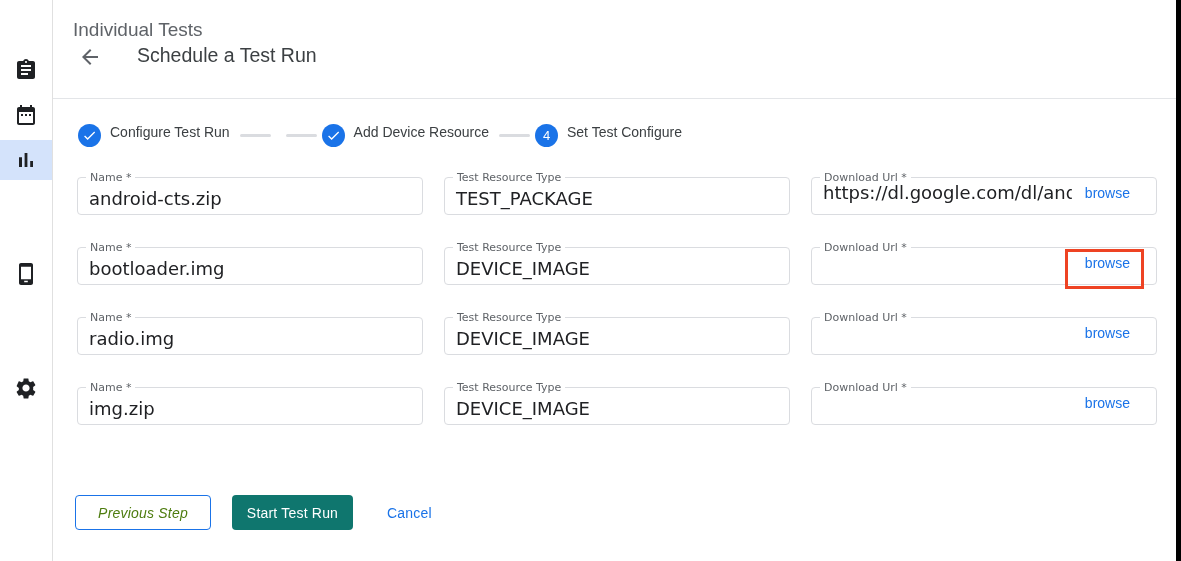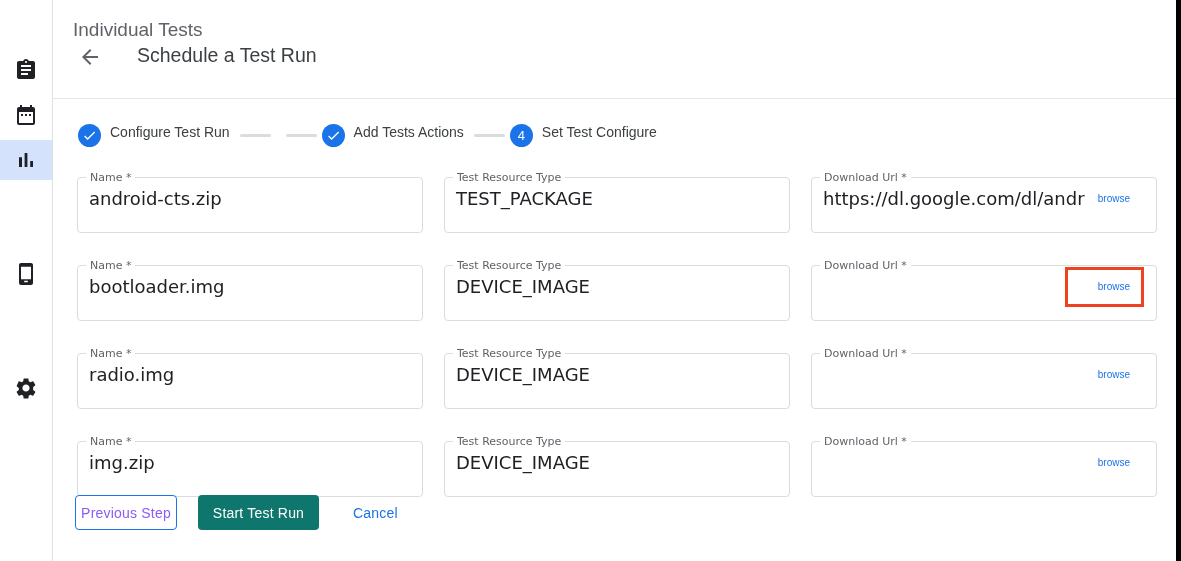--- a/index.html
+++ b/index.html
@@ -66,59 +66,59 @@
     width:31px; height:3px; border-radius:2px; background:#dadce0;
     margin-left:10px; margin-right:5px; flex:none;
   }
   
   .form-grid {
     position:absolute; left:24px; top:177px; width:1080px;
     display:grid; grid-template-columns:1fr 1fr 1fr;
     column-gap:21px; row-gap:32px;
   }
   .field {
-    position:relative; height:56px; min-width:0;
+    position:relative; height:38px; min-width:0;
     border:1px solid #dadce0; border-radius:4px; background:#ffffff;
   }
   .field-label {
     position:absolute; top:-7px; left:8px;
     background:#ffffff; padding:0 4px;
     font-family:"DejaVu Sans", sans-serif;
     font-size:11px; color:#5f6368; white-space:nowrap; line-height:13px;
   }
   .field-value {
     height:42px; line-height:42px; padding:0 11px;
     font-family:"DejaVu Sans", sans-serif;
     font-size:18px; color:#202124;
     white-space:nowrap; overflow:hidden;
   }
-  .url-field { display:flex; align-items:flex-start; }
+  .url-field { display:flex; align-items:flex-end; }
   .url-field .field-value { flex:1 1 auto; min-width:0; padding-right:4px; }
   .browse-link {
-    flex:none; font-size:10px; color:#1a73e8;
+    flex:none; font-size:14px; color:#1a73e8;
     padding:0 13px; margin-right:13px; cursor:pointer;
     line-height:42px; text-decoration:none;
   }
   .red-box {
     position:absolute; top:1px; right:12px; width:79px; height:40px;
     border:3px solid #ee4323; pointer-events:none;
   }
   
   .actions {
     position:absolute; left:22px; top:495px;
     display:flex; align-items:center;
   }
   .btn {
     height:35px; border-radius:4px; font-size:14px;
     font-family:"Liberation Sans", sans-serif;
     display:flex; align-items:center; justify-content:center;
     cursor:pointer; border:none; background:none; letter-spacing:0.2px;
   }
   .btn-outlined {
-    width:102px; border:1px solid #1a73e8; color:#8b5cf6; background:#ffffff;
+    width:136px; border:1px solid #1a73e8; color:#4d7c0f; background:#ffffff;font-style:italic;
   }
   .btn-filled {
     width:121px; background:#0f766e; color:#ffffff; margin-left:21px;
   }
   .btn-text {
     color:#1a73e8; padding:0 13px; margin-left:21px;
   }
 </style>
 </head>
 <body>
@@ -171,21 +171,21 @@
       <span class="step-label">Configure Test Run</span>
     </div>
     <span class="step-connector"></span>
     <span class="step-connector"></span>
     <div class="step">
       <span class="step-circle">
           <svg viewBox="0 0 24 24">
             <path d="M9 16.17L4.83 12l-1.42 1.41L9 19 21 7l-1.41-1.41z"></path>
           </svg>
         </span>
-      <span class="step-label">Add Tests Actions</span>
+      <span class="step-label">Add Device Resource</span>
     </div>
     <span class="step-connector"></span>
     <div class="step">
       <span class="step-circle">
           <span class="step-number">4</span>
         </span>
       <span class="step-label">Set Test Configure</span>
     </div>
   </div>
 

